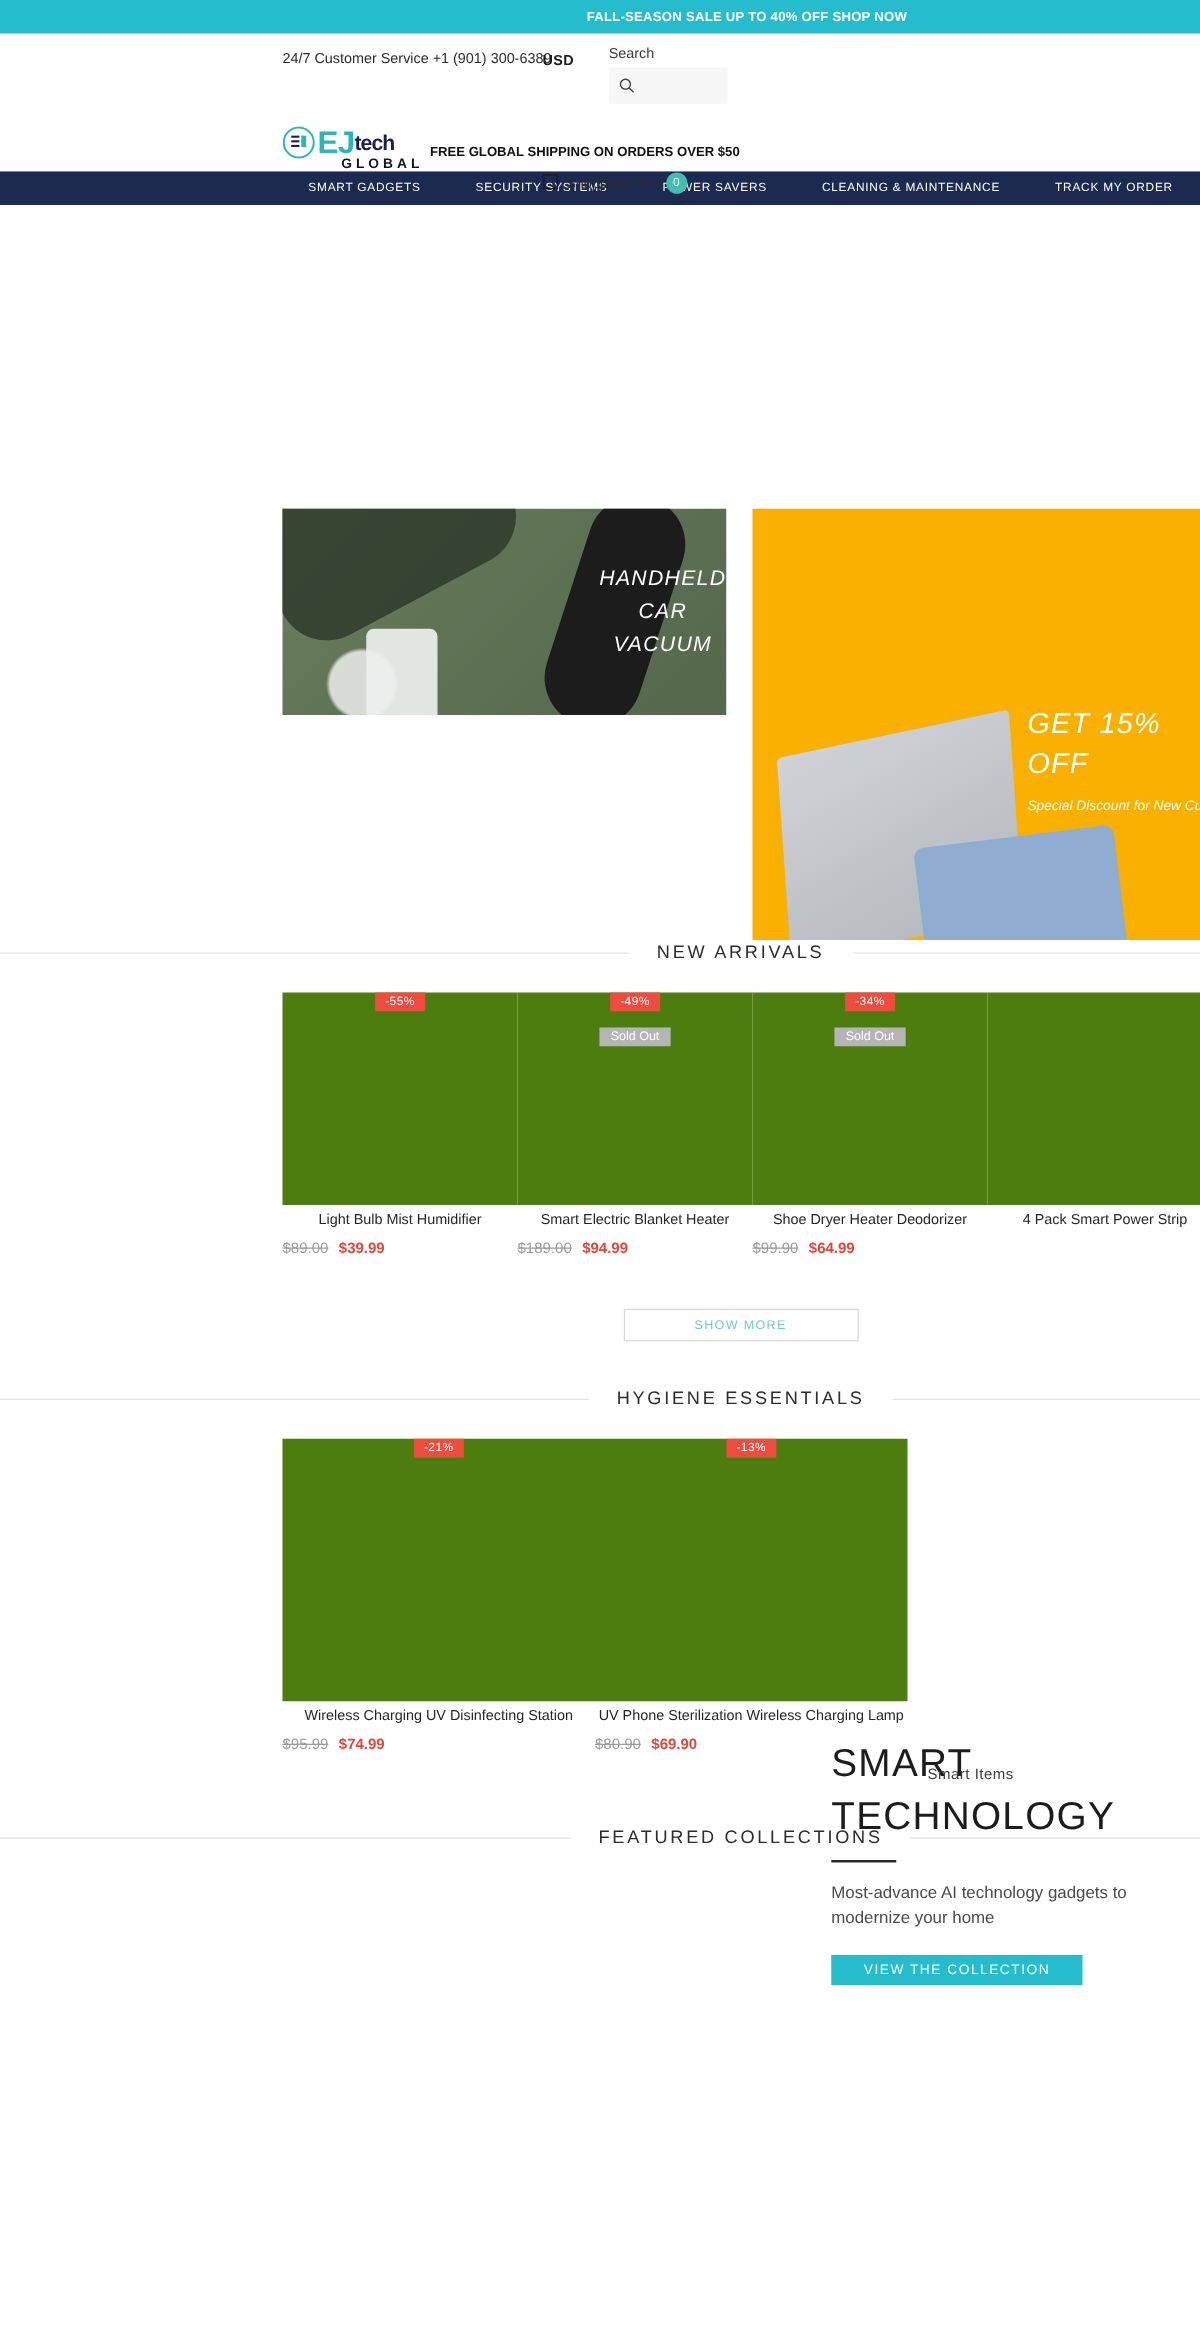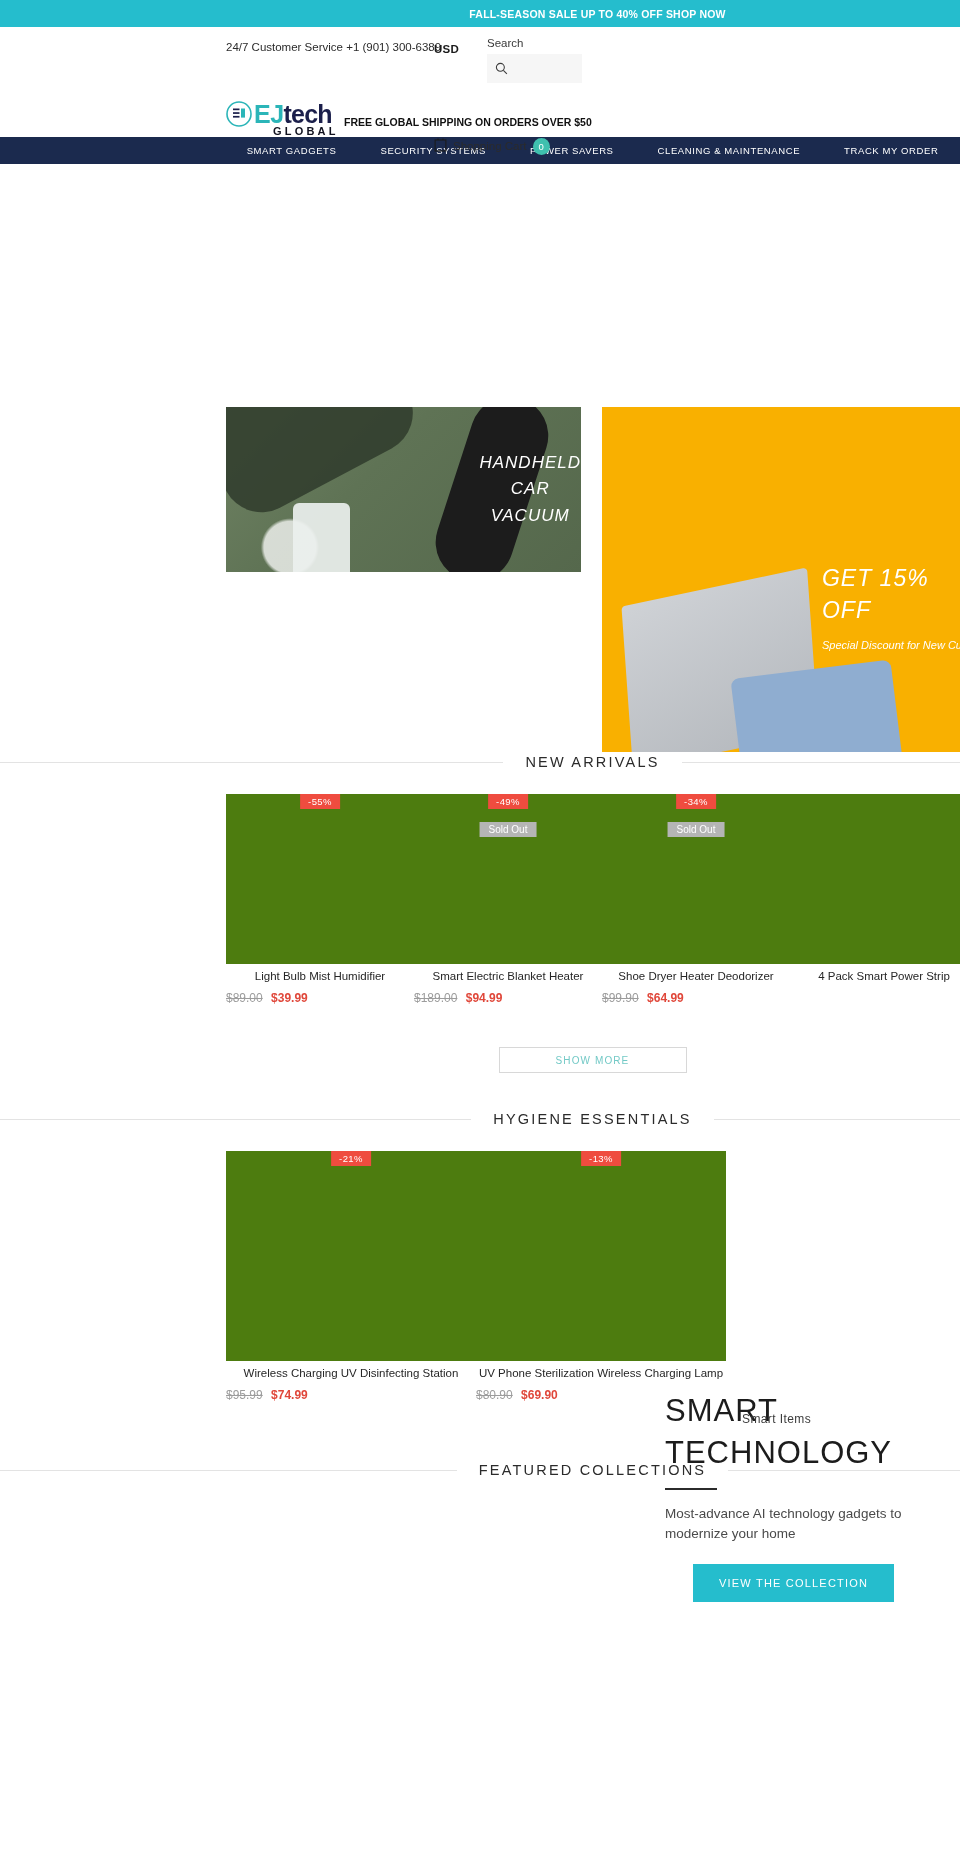--- a/index.html
+++ b/index.html
@@ -43,21 +43,21 @@
   .search-box {
     width: 95px; height: 29px; background: #f6f6f6; border: none;
     display: flex; align-items: center; padding-left: 8px;
   }
   .search-icon svg { display: block; }
 
   .logo-block { position: absolute; left: 226px; top: 74px; }
   .logo { display: flex; align-items: center; }
   .logo-mark { width: 26px; height: 26px; flex: none; }
   .logo-ej { font-size: 25px; font-weight: bold; color: #2bb5b8; letter-spacing: -.5px; margin-left: 2px; line-height: 1; }
-  .logo-tech { font-size: 25px; font-weight: bold; color: #1b1f4b; letter-spacing: -.8px; line-height: 1; }
+  .logo-tech { font-size: 17px; font-weight: bold; color: #1b1f4b; letter-spacing: -.8px; line-height: 1; }
   .logo-global {
     font-size: 11px; font-weight: bold; color: #11121f; letter-spacing: 3.2px;
     margin-left: 47px; margin-top: -2px;
   }
   .ship-note {
     position: absolute; left: 344px; top: 89px;
     font-size: 10.5px; font-weight: bold; color: #111; white-space: nowrap;
   }
   .cart {
     position: absolute; left: 434px; top: 109px;
@@ -182,22 +182,22 @@
     font-size: 12px; color: #3b3b3b; letter-spacing: .4px;
   }
   .smart-title {
     font-size: 31px; color: #1c1c1c; font-weight: 300; letter-spacing: 1px;
     line-height: 1.35; white-space: nowrap;
   }
   .smart-rule { width: 52px; height: 2px; background: #2b2b2b; margin: 14px 0 14px 0; }
   .smart-desc { font-size: 13.5px; color: #4a4a4a; line-height: 1.5; width: 300px; }
   .smart-cta {
     margin-top: 20px; display: inline-flex; align-items: center; justify-content: center;
-    height: 38px; padding: 0 26px; background: #25bdcd; color: #fff;
-    font-size: 11px; letter-spacing: 1.2px; margin-left: 28px;
+    height: 24px; padding: 0 26px; background: #25bdcd; color: #fff;
+    font-size: 11px; letter-spacing: 1.2px;
   }
 </style>
 </head>
 <body>
 
 <div class="page">
 
   <div class="announce">
     <span class="announce-text">FALL-SEASON SALE UP TO 40% OFF SHOP NOW</span>
   </div>

